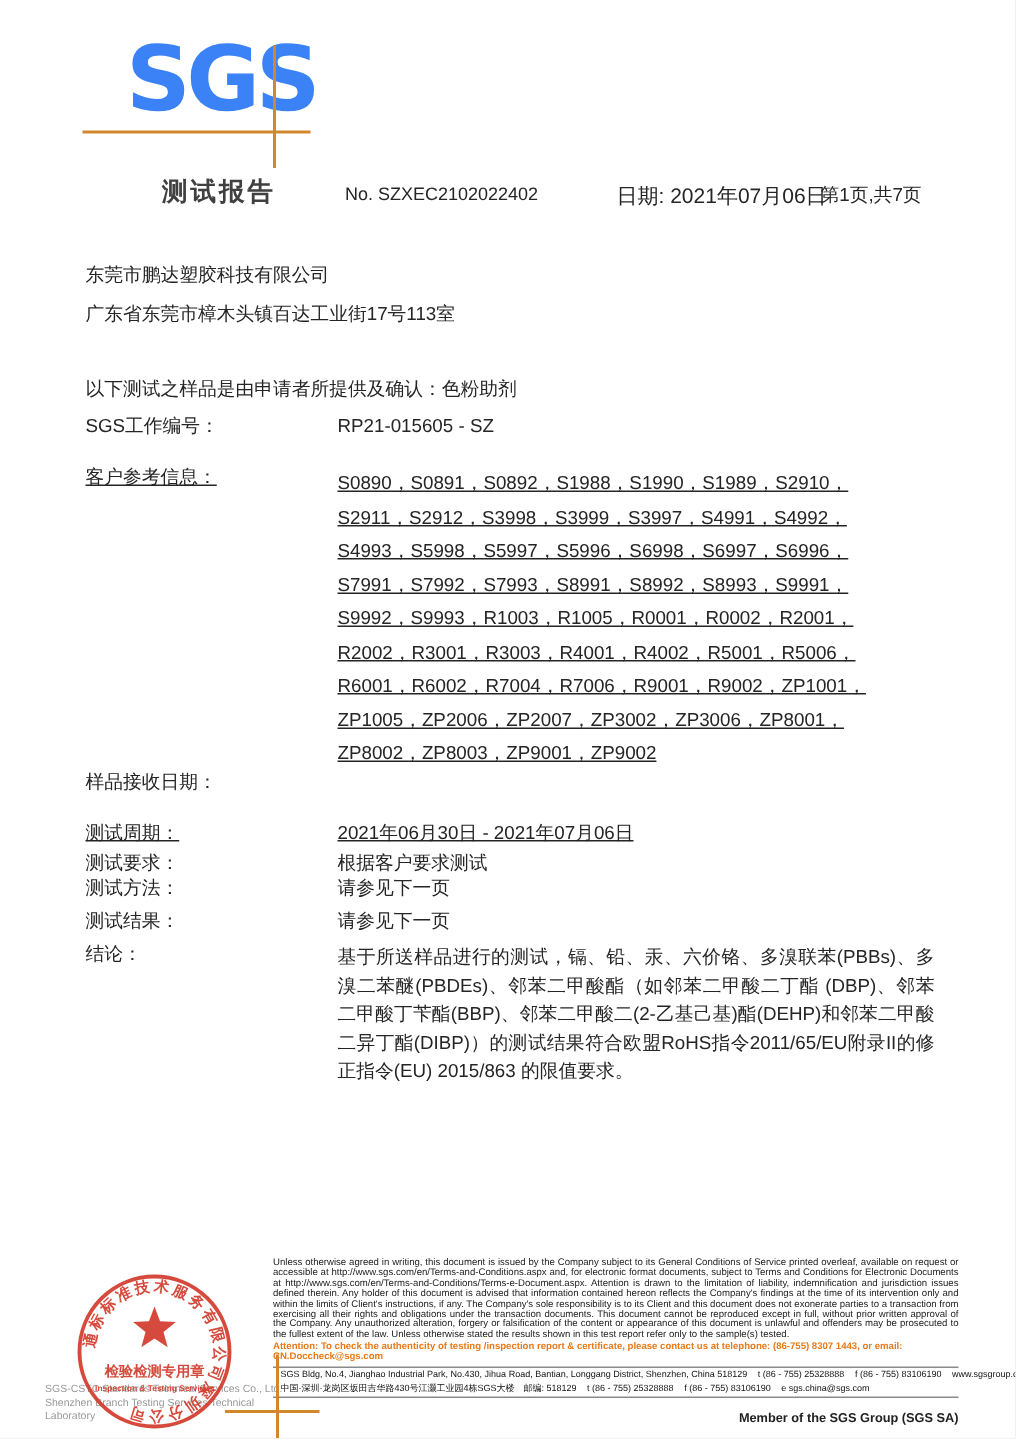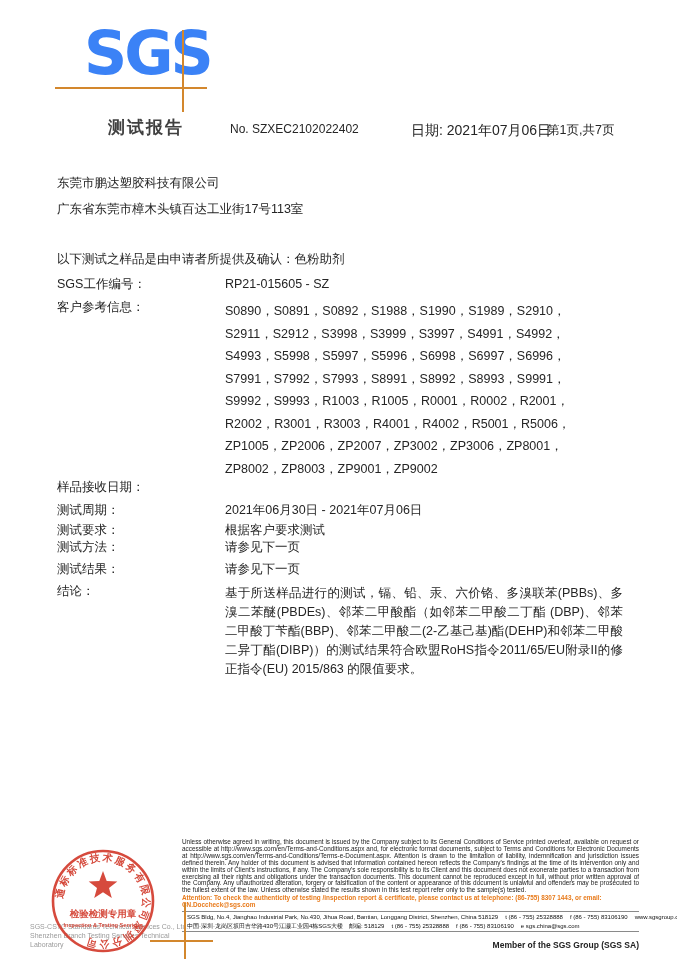--- a/index.html
+++ b/index.html
@@ -23,21 +23,21 @@
   .report-pages{position:absolute;left:547px;top:122px;font-size:12.5px;}
 
   .applicant{position:absolute;left:57px;top:160px;font-size:12.5px;line-height:25.5px;margin-top:11px;}
 
   
   .body{position:absolute;left:57px;top:252px;width:566px;font-size:12.5px;line-height:15px;}
   .intro{margin-bottom:10px;}
   .row{display:flex;}
   .row .lbl{width:168px;flex:none;}
   .row .val{flex:1;}
-  .reflist div{line-height:22.5px;} .mt9{margin-top:9px;} .mt8{margin-top:8px;}
+  .reflist div{line-height:22.5px;} .mt9{margin-top:9px;} .mt8{margin-top:19px;text-decoration:underline;}
   .mt7{margin-top:7px;} .mt5{margin-top:5px;} .mt2{margin-top:2px;}
   .conclusion-text{line-height:19px;text-align:justify;}
 
   
   .stamp-wrap{position:absolute;left:40px;top:843px;width:130px;height:116px;}
   .stamp-company{
     position:absolute;left:30px;top:922px;width:165px;
     font-size:7px;line-height:9px;color:#9a9a9a;
   }
   .footer{position:absolute;left:182px;top:839px;width:457px;}
@@ -83,20 +83,21 @@
 
     <div class="row mt8">
       <div class="lbl">客户参考信息：</div>
       <div class="val reflist">
         <div>S0890，S0891，S0892，S1988，S1990，S1989，S2910，</div>
         <div>S2911，S2912，S3998，S3999，S3997，S4991，S4992，</div>
         <div>S4993，S5998，S5997，S5996，S6998，S6997，S6996，</div>
         <div>S7991，S7992，S7993，S8991，S8992，S8993，S9991，</div>
         <div>S9992，S9993，R1003，R1005，R0001，R0002，R2001，</div>
         <div>R2002，R3001，R3003，R4001，R4002，R5001，R5006，</div>
+        <div>R6001，R6002，R7004，R7006，R9001，R9002，ZP1001，</div>
         <div>ZP1005，ZP2006，ZP2007，ZP3002，ZP3006，ZP8001，</div>
         <div>ZP8002，ZP8003，ZP9001，ZP9002</div>
       </div>
     </div>
 
     <div class="row">
       <div class="lbl">样品接收日期：</div>
     </div>
 
     <div class="row mt8">

